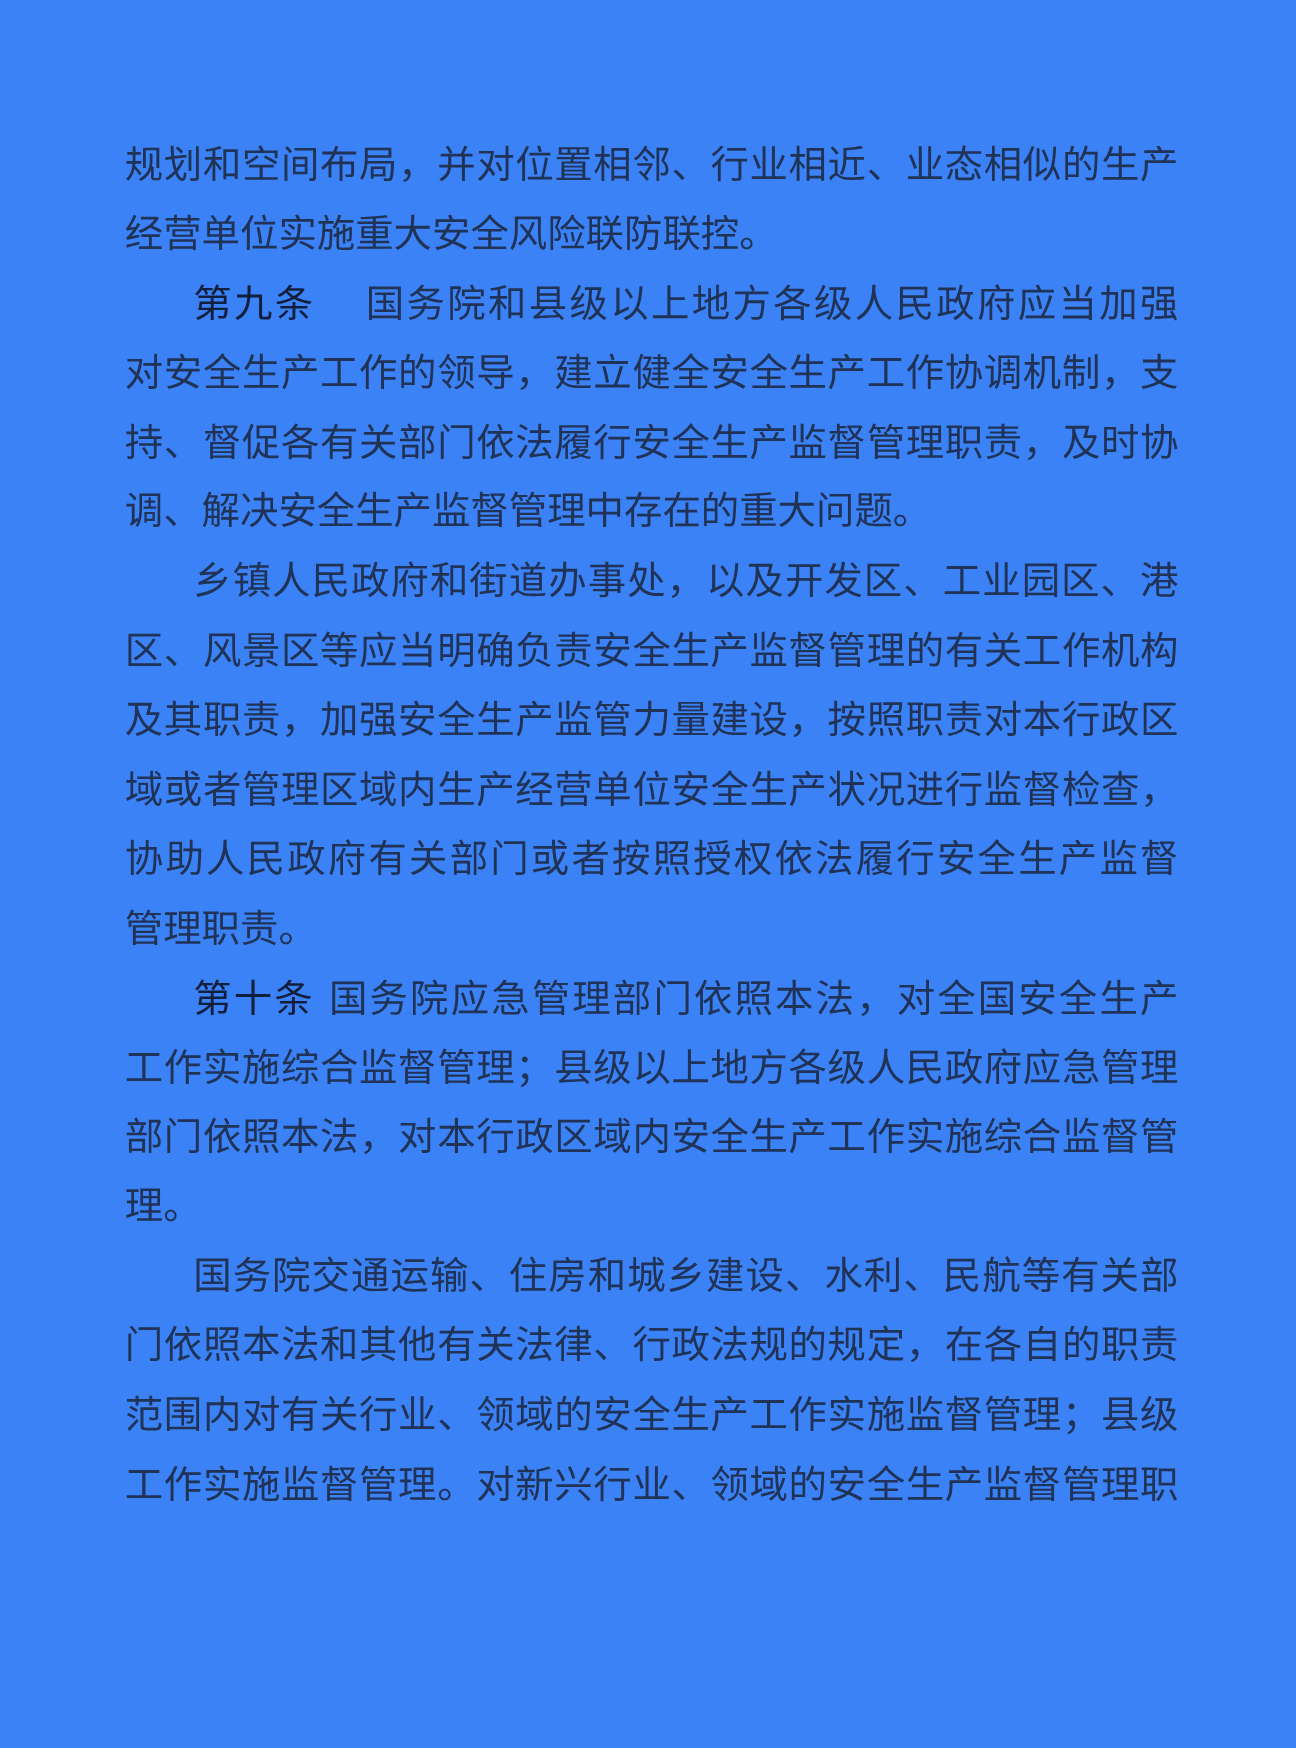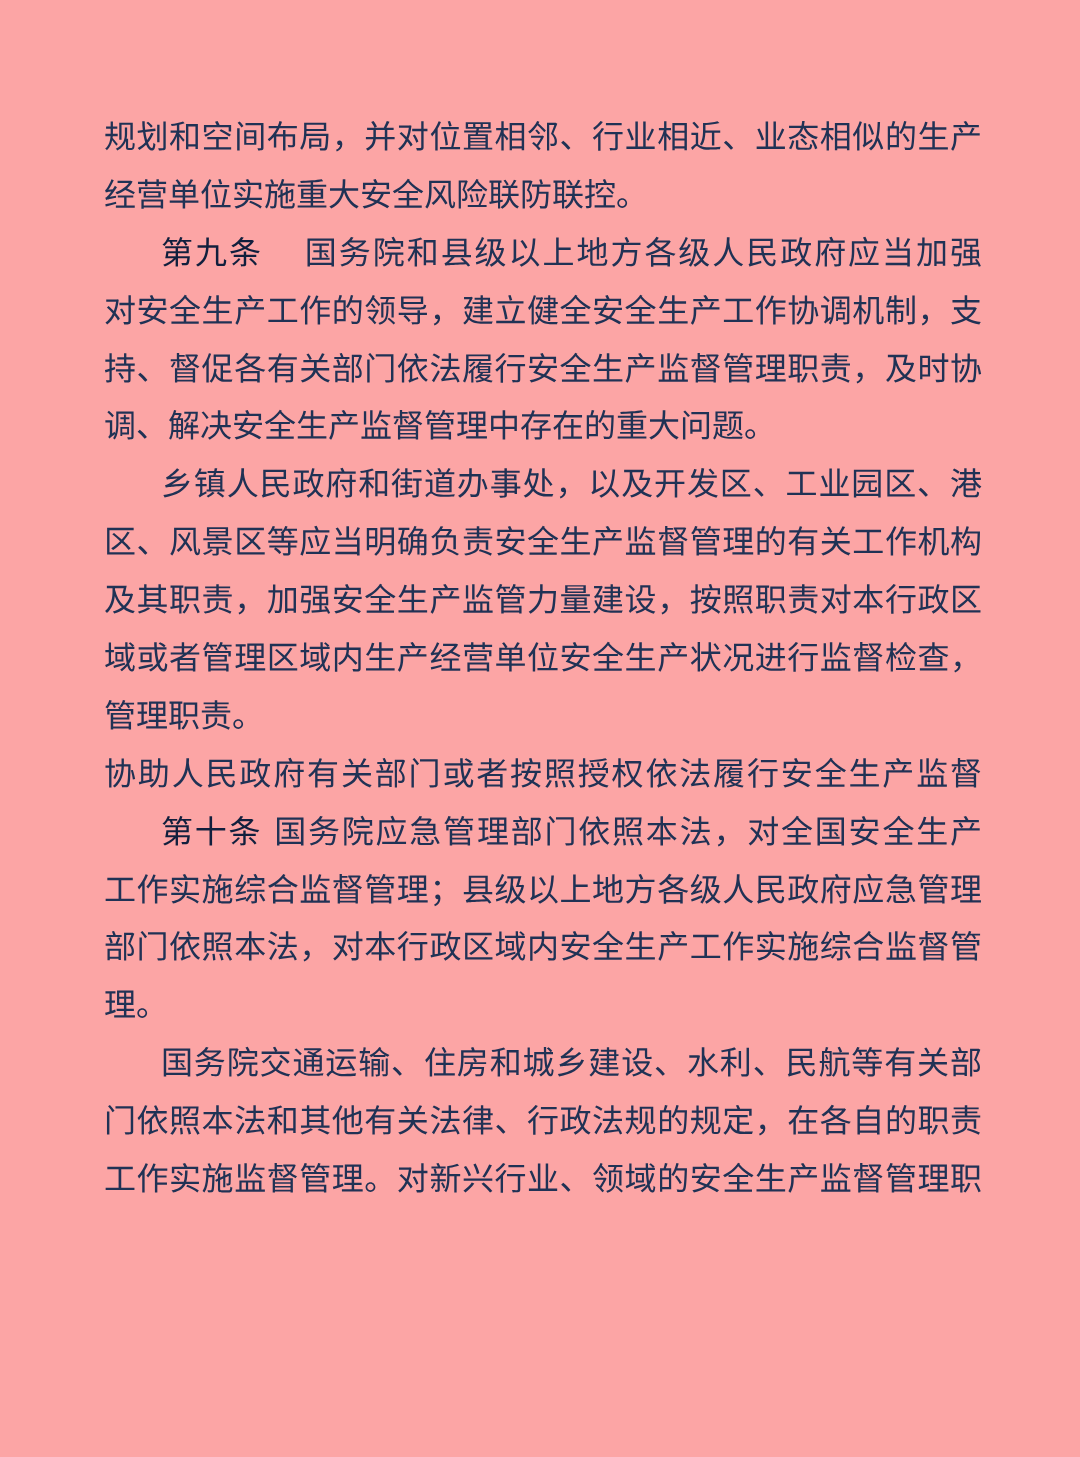--- a/index.html
+++ b/index.html
@@ -46,35 +46,36 @@
   .gap {
     display: inline-block;
     height: 1px;
   }
   .gap.wide { width: 40px; }
   .gap.narrow { width: 10px; }
 </style>
 </head>
 <body>
 
-<div class="page" style="background: #fca5a5;">
+<div class="page" style="background: #3b82f6;">
   <div class="text-column" style="color: rgb(32, 50, 85);">
       <div class="line fill"><span>规划和空间布局，并对位置相邻、行业相近、业态相似的生产</span></div>
       <div class="line"><span>经营单位实施重大安全风险联防联控。</span></div>
       <div class="line fill indent"><span class="article-num" style="color: rgb(17, 31, 61);">第九条</span><span class="gap wide"></span><span>国务院和县级以上地方各级人民政府应当加强</span></div>
       <div class="line fill"><span>对安全生产工作的领导，建立健全安全生产工作协调机制，支</span></div>
       <div class="line fill"><span>持、督促各有关部门依法履行安全生产监督管理职责，及时协</span></div>
       <div class="line"><span>调、解决安全生产监督管理中存在的重大问题。</span></div>
       <div class="line fill indent"><span>乡镇人民政府和街道办事处，以及开发区、工业园区、港</span></div>
       <div class="line fill"><span>区、风景区等应当明确负责安全生产监督管理的有关工作机构</span></div>
       <div class="line fill"><span>及其职责，加强安全生产监管力量建设，按照职责对本行政区</span></div>
       <div class="line fill"><span>域或者管理区域内生产经营单位安全生产状况进行监督检查，</span></div>
+      <div class="line fill"><span>协助人民政府有关部门或者按照授权依法履行安全生产监督</span></div>
       <div class="line"><span>管理职责。</span></div>
-      <div class="line fill"><span>协助人民政府有关部门或者按照授权依法履行安全生产监督</span></div>
       <div class="line fill indent"><span class="article-num" style="color: rgb(17, 31, 61);">第十条</span><span class="gap narrow"></span><span>国务院应急管理部门依照本法，对全国安全生产</span></div>
       <div class="line fill"><span>工作实施综合监督管理；县级以上地方各级人民政府应急管理</span></div>
       <div class="line fill"><span>部门依照本法，对本行政区域内安全生产工作实施综合监督管</span></div>
       <div class="line"><span>理。</span></div>
       <div class="line fill indent"><span>国务院交通运输、住房和城乡建设、水利、民航等有关部</span></div>
       <div class="line fill"><span>门依照本法和其他有关法律、行政法规的规定，在各自的职责</span></div>
+      <div class="line fill"><span>范围内对有关行业、领域的安全生产工作实施监督管理；县级</span></div>
       <div class="line fill"><span>工作实施监督管理。对新兴行业、领域的安全生产监督管理职</span></div>
     </div>
 </div>
 
 </body></html>

